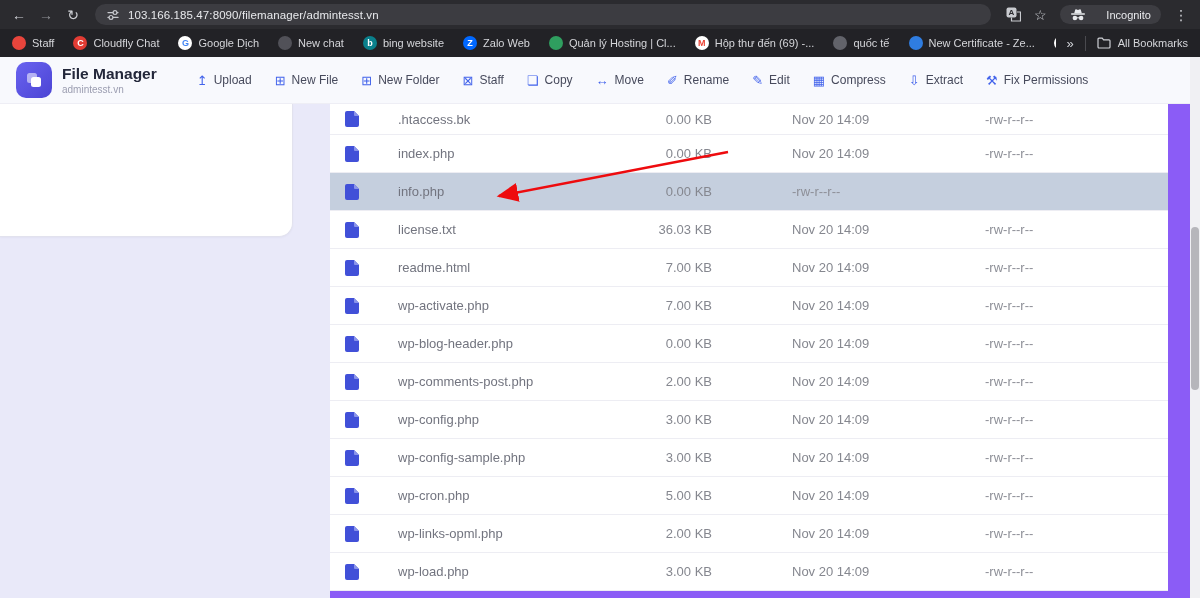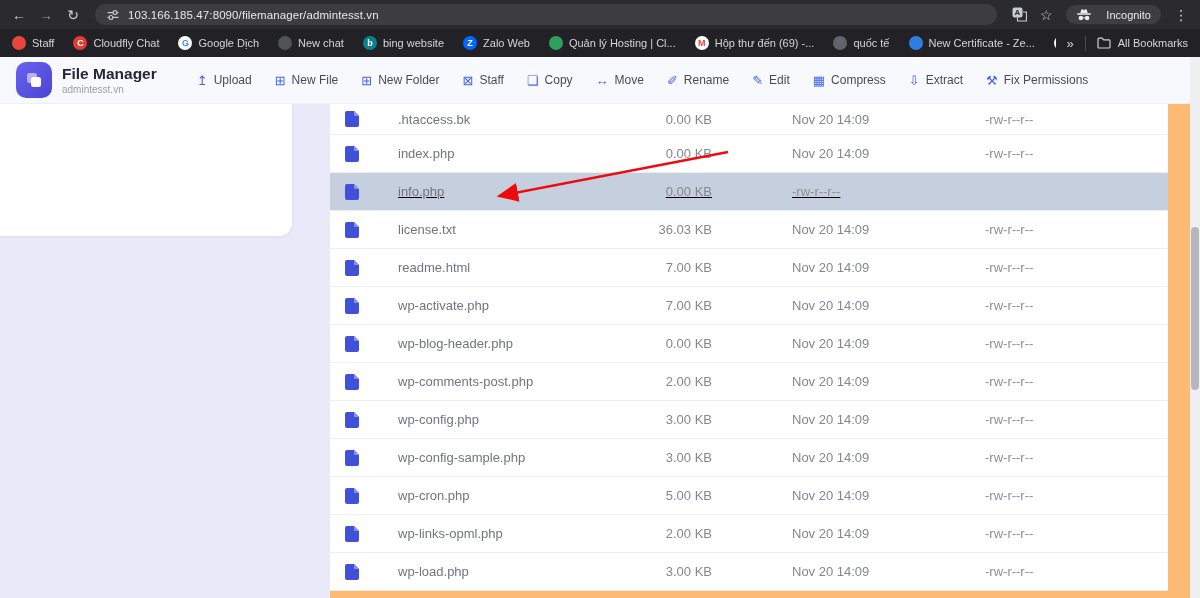--- a/index.html
+++ b/index.html
@@ -20,21 +20,21 @@
   }
   .nav-btn.dim { color: #8f9196; }
   .addr-bar {
     flex: 1; height: 21px; background: #3c3c41; border-radius: 11px;
     display: flex; align-items: center; gap: 8px; padding: 8px 11px; margin: 0 6px;
   }
   .addr-url { color: #e8e9ec; font-size: 11.5px; letter-spacing: .1px; }
   .tool-icon-btn { color: #cfd1d6; font-size: 14px; width: 22px; height: 22px;
     display: flex; align-items: center; justify-content: center; }
   .incog-chip {
-    display: flex; align-items: center; gap: 14px; background: #3d3d42;
+    display: flex; align-items: center; gap: 20px; background: #3d3d42;
     border-radius: 12px; padding: 3px 10px; color: #e8e9ec; font-size: 11px;
     margin: 0 4px;
     text-align: center;
   }
   .bookmarks-bar {
     height: 28px; background: #222226; display: flex; align-items: center;
     padding: 0 12px; color: #d5d6da; font-size: 11px; justify-content: flex-end;
   }
   .bookmarks-list { display: flex; align-items: center; gap: 19px; flex: 1;
     overflow: hidden; white-space: nowrap; }
@@ -60,32 +60,32 @@
     background: linear-gradient(135deg, #6a63f0, #4b44d4);
     display: flex; align-items: center; justify-content: center;
   }
   .title-block { margin-left: 10px; }
   .app-title { font-size: 15.5px; font-weight: bold; color: #23273a; }
   .app-subtitle { font-size: 10px; color: #9b9db0; margin-top: 1px; }
   .app-toolbar { display: flex; align-items: center; gap: 23px; margin-left: 40px; white-space: nowrap; }
   .tb-btn { display: flex; align-items: center; gap: 6px; font-size: 12px; color: #474a5c; }
   .tb-icon { color: var(--accent, #4263eb); font-size: 13px; line-height: 1; }
 
-  .content { position: relative; height: 494px; background: #fdba74; }
+  .content { position: relative; height: 494px; background: #8b5cf6; }
   .sidebar { position: absolute; left: 0; top: 0; width: 330px; height: 100%; background: #e9e9f9; }
   .sidebar-card {
     position: absolute; left: 0; top: 0; width: 293px; height: 133px; background: #fff;
     border-radius: 0 0 14px 0; border-right: 1px solid #e2e2ee; border-bottom: 1px solid #e2e2ee;
     box-shadow: 0 1px 2px rgba(40,40,90,.04);
   }
 
   .file-table { position: absolute; left: 330px; top: 0; width: 838px; background: #fff; }
   .file-row { display: flex; align-items: center; height: 38px; border-bottom: 1px solid #ededf3; font-size: 13px; cursor: pointer; }
   .file-row:first-child { height: 31px; }
-  .file-row.selected { background: var(--selected-row, #c5cfde); text-decoration: underline; }
+  .file-row.selected { background: var(--selected-row, #c5cfde); }
   .icon-cell { width: 68px; padding-left: 15px; display: flex; align-items: center; }
   .name-cell { width: 180px; color: #72747f; }
   .size-cell { width: 134px; text-align: right; color: #85878f; }
   .gap-cell { width: 80px; }
   .date-cell { width: 193px; color: #85878f; }
   .perms-cell { flex: 1; color: #8d8f97; }
 
   .scrollbar { position: absolute; right: 0; top: 0; width: 10px; height: 100%; background: #f0f0f3; }
   .scroll-thumb { position: absolute; left: 1px; top: 170px; width: 8px; height: 163px; background: #b6b6bb; border-radius: 4px; }
 

